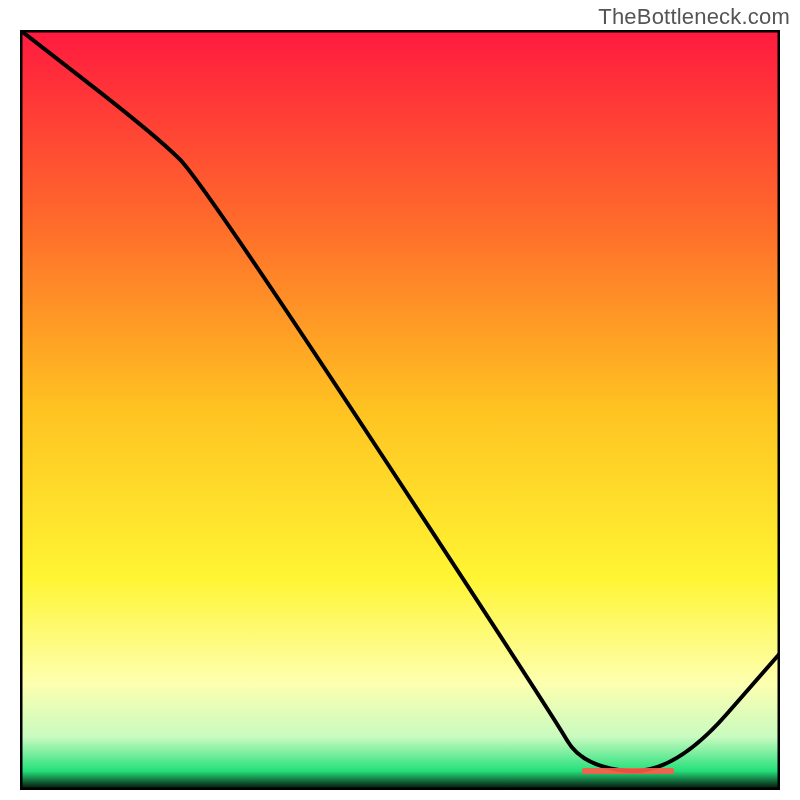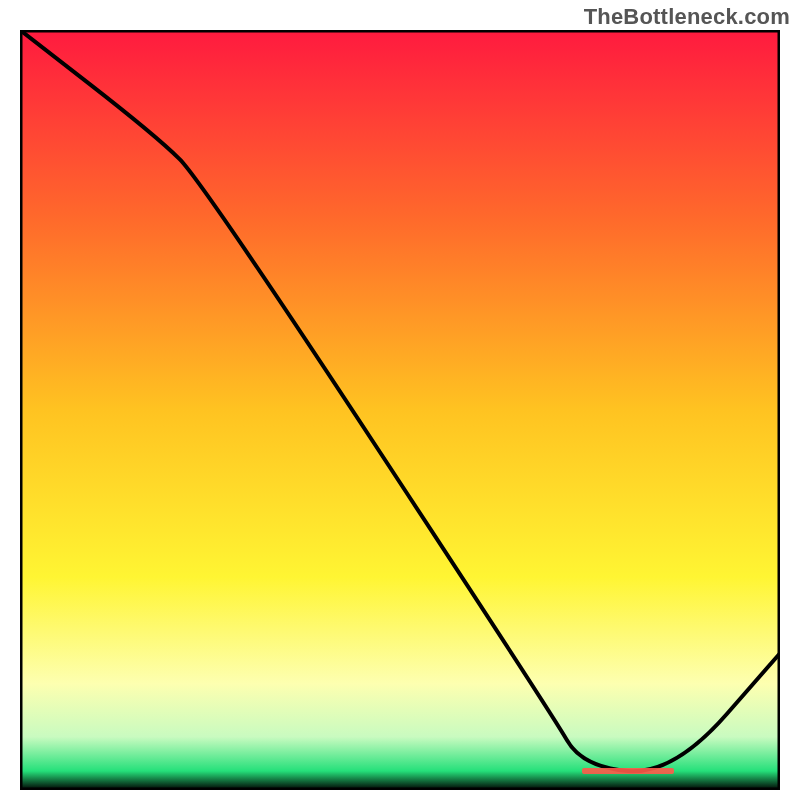--- a/index.html
+++ b/index.html
@@ -14,21 +14,21 @@
   .stage {
     position: relative;
     width: 800px;
     height: 800px;
   }
   .watermark {
     position: absolute;
     top: 4px;
     right: 10px;
     font-size: 22px;
-    font-weight: 700;
+    font-weight: 400;
     color: #555;
     letter-spacing: 0.2px;
   }
   .plot-area {
     position: absolute;
     left: 20px;
     top: 30px;
     width: 760px;
     height: 760px;
   }

